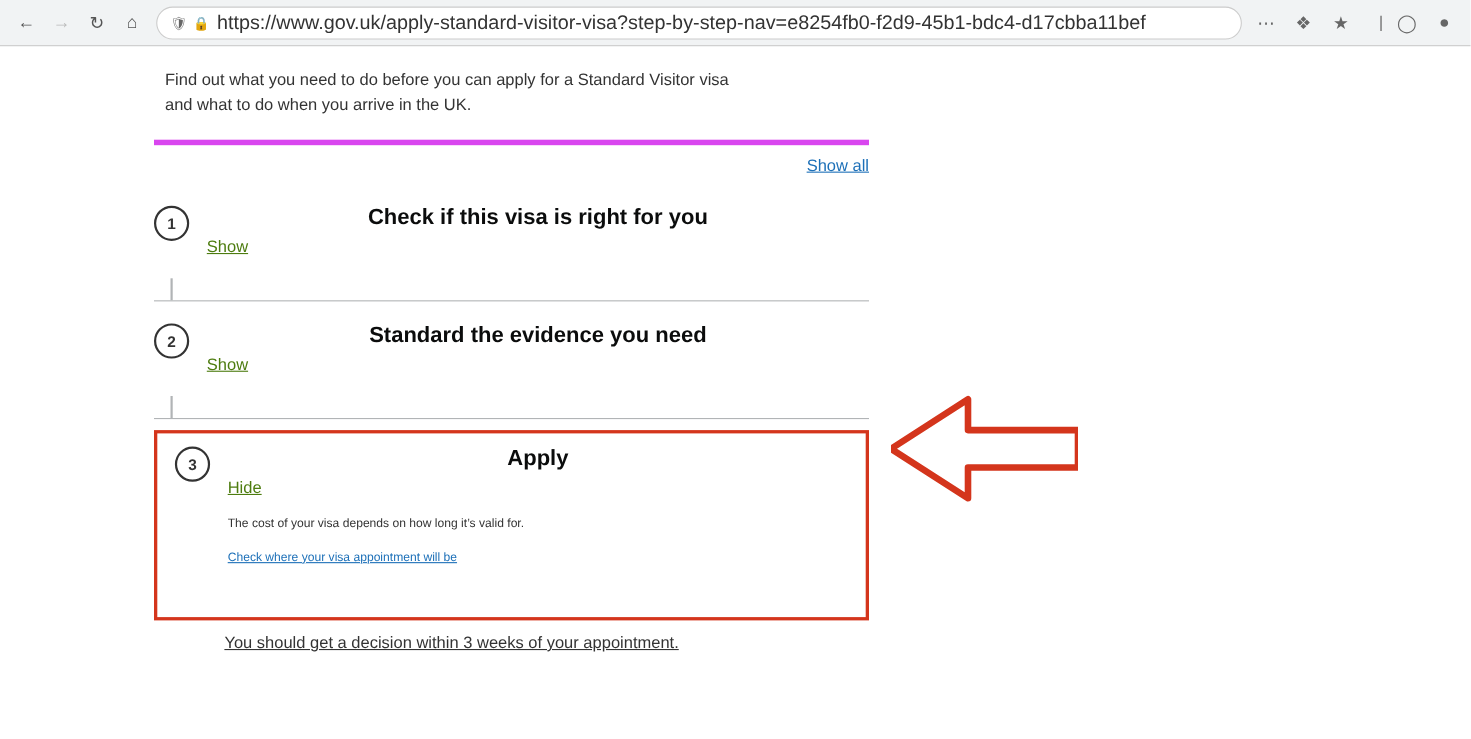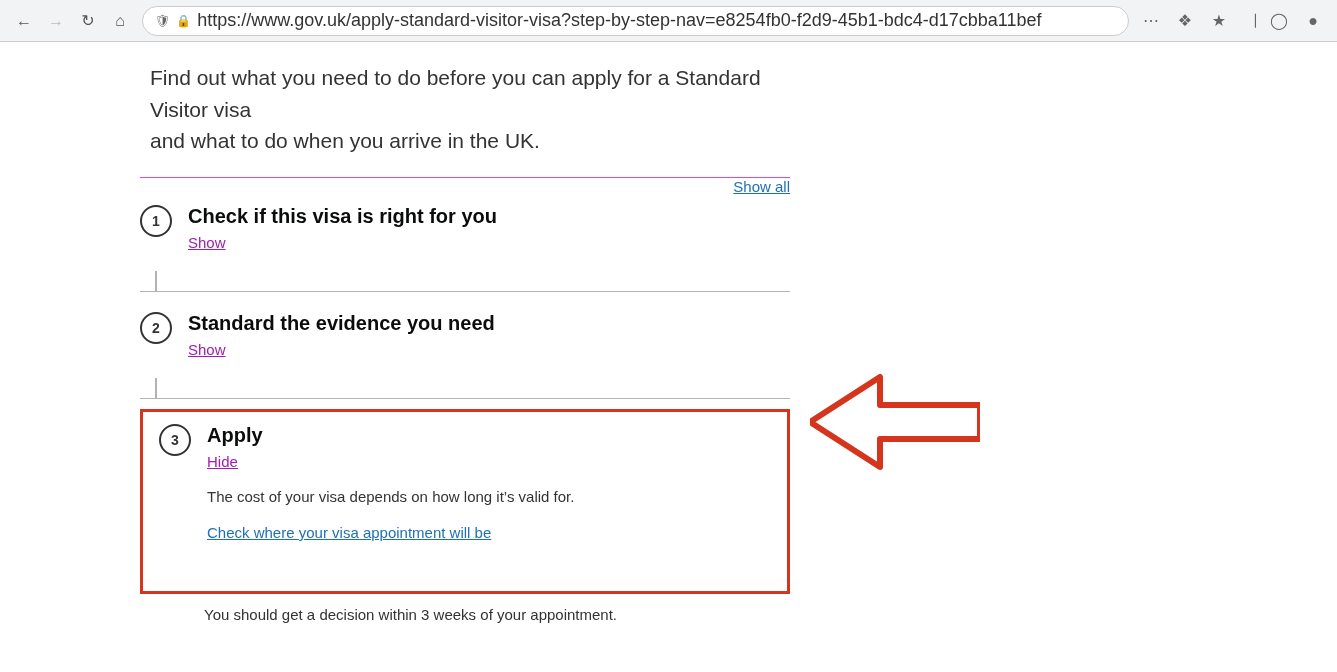--- a/index.html
+++ b/index.html
@@ -55,31 +55,32 @@
     }
     .main-area {
       display: flex;
       padding: 0 0 0 140px;
     }
     .steps-container {
       flex: 0 0 650px;
       max-width: 650px;
     }
     .intro-text {
-      font-size: 21px;
+      font-size: 15px;
       color: #333;
       margin-bottom: 20px;
       padding-left: 10px;
       line-height: 1.5;
     }
     .show-all-row {
       display: flex;
       justify-content: flex-end;
-      border-top: 1px solid #d946ef;
-      margin-bottom: 10px;
+      border-top: 5px solid #d946ef;
+      padding-top: 10px;
+      margin-bottom: 28px;
     }
     .show-all-link {
       color: #1d70b8;
       text-decoration: underline;
       cursor: pointer;
       font-size: 15px;
     }
     .step-number-col {
       display: flex;
       flex-direction: column;
@@ -101,37 +102,38 @@
     }
     .step-content {
       flex: 1;
       padding-bottom: 20px;
     }
     .step-title {
       font-size: 20px;
       font-weight: bold;
       color: #0b0c0c;
       margin-bottom: 6px;
+      text-align: center;
     }
     .step-toggle-link {
-      color: #a21caf;
+      color: #4d7c0f;
       text-decoration: underline;
       cursor: pointer;
       font-size: 15px;
     }
     .step-divider {
       border: none;
       border-top: 1px solid #b1b4b6;
       margin: 0 0 0 0;
     }
     .step-body {
       margin-top: 16px;
     }
     .step-body p {
-      font-size: 15px;
+      font-size: 11px;
       margin-bottom: 14px;
       line-height: 1.5;
     }
     .step-link {
       color: #1d70b8;
       text-decoration: underline;
       cursor: pointer;
     }
 
     
@@ -274,21 +276,21 @@
                   <p>The cost of your visa depends on how long it’s valid for.</p>
                   <p>
                     <a class="step-link">Check where your visa appointment will be</a>
                   </p>
                 </div>
               </div>
             </div>
           </div>
         </div>
 
-        <div style="padding-left:64px; padding-top:12px;">
+        <div style="padding-left:64px; padding-top:12px;text-decoration:underline;">
           <p style="font-size:15px; color:#333;">You should get a decision within 3 weeks of your appointment.</p>
         </div>
 
       </div>
     </div>
 
     <div class="arrow-area">
       <svg width="170" height="110" viewBox="0 0 170 110">
 
         <polygon points="0,55 70,10 70,38 170,38 170,72 70,72 70,100" fill="white" stroke="#d4351c" stroke-width="6" stroke-linejoin="round"></polygon>

